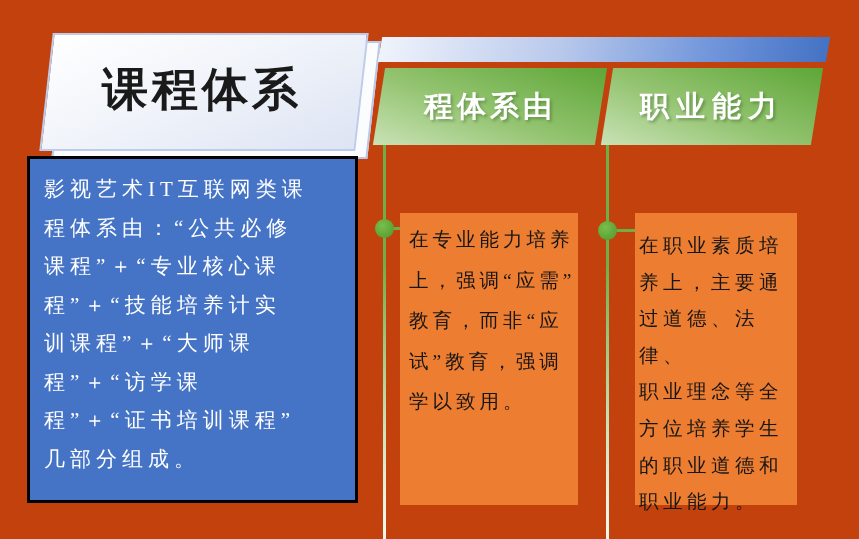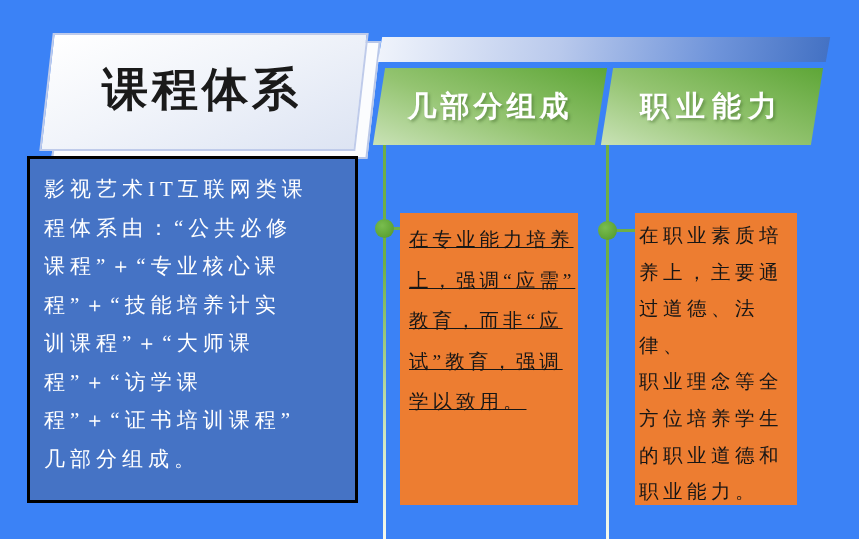--- a/index.html
+++ b/index.html
@@ -1,20 +1,20 @@
 <!DOCTYPE html>
 <html><head>
 <meta charset="utf-8">
 <style>
   html, body { margin: 0; padding: 0; background: #ffffff; }
   .stage {
     position: relative;
     width: 859px;
     height: 539px;
-    background: #3b82f6;
+    background: #c2410c;
     overflow: hidden;
     font-family: "Liberation Sans", sans-serif;
   }
   
   .title-card-back {
     position: absolute;
     left: 58px; top: 41px;
     width: 312px; height: 114px;
     transform: skewX(-6.5deg);
     background: #fbfcfe;
@@ -112,43 +112,43 @@
     white-space: pre-line;
   }
   
   .detail-card {
     position: absolute;
     top: 213px;
     background: #ed7d31;
     box-sizing: border-box;
   }
   .detail-card-1 { left: 400px; width: 178px; height: 292px; padding: 7px 2px 0 9px; }
-  .detail-card-2 { left: 635px; width: 162px; height: 292px; padding: 5px 0 0 4px; }
+  .detail-card-2 { left: 635px; width: 162px; height: 292px; padding: 15px 0 0 4px; }
   .detail-text {
     color: #161616;
     font-family: "Liberation Serif", serif;
     white-space: pre-line;
   }
-  .detail-text-1 { font-size: 19.5px; line-height: 40.5px; letter-spacing: 4px; text-decoration: underline; }
+  .detail-text-1 { font-size: 19.5px; line-height: 40.5px; letter-spacing: 4px; }
   .detail-text-2 { font-size: 19.5px; line-height: 36.6px; letter-spacing: 4.5px; }
 </style>
 </head>
 <body>
 
 <div class="stage">
 
   <div class="title-card-back"></div>
   <div class="title-card"></div>
   <div class="title-text">课程体系</div>
 
   <div class="top-accent-bar"></div>
 
   <div class="tab tab-1"></div>
   <div class="tab tab-2"></div>
-  <div class="tab-label tab-label-1">几部分组成</div>
+  <div class="tab-label tab-label-1">程体系由</div>
   <div class="tab-label tab-label-2">职业能力</div>
 
   <div class="vline vline-1"></div>
   <div class="vline vline-2"></div>
   <div class="conn-stub stub-1"></div>
   <div class="conn-stub stub-2"></div>
   <div class="conn-dot dot-1"></div>
   <div class="conn-dot dot-2"></div>
 
   <div class="intro-panel">

